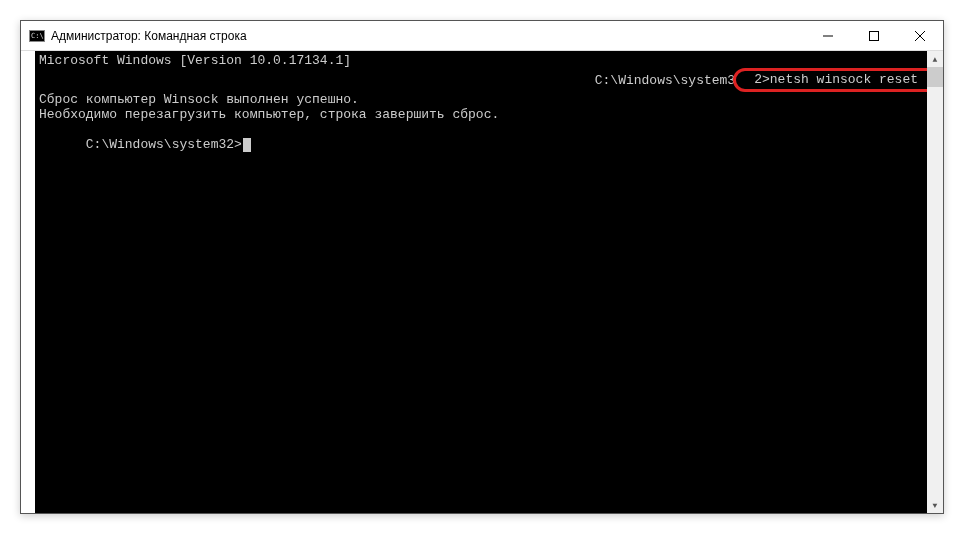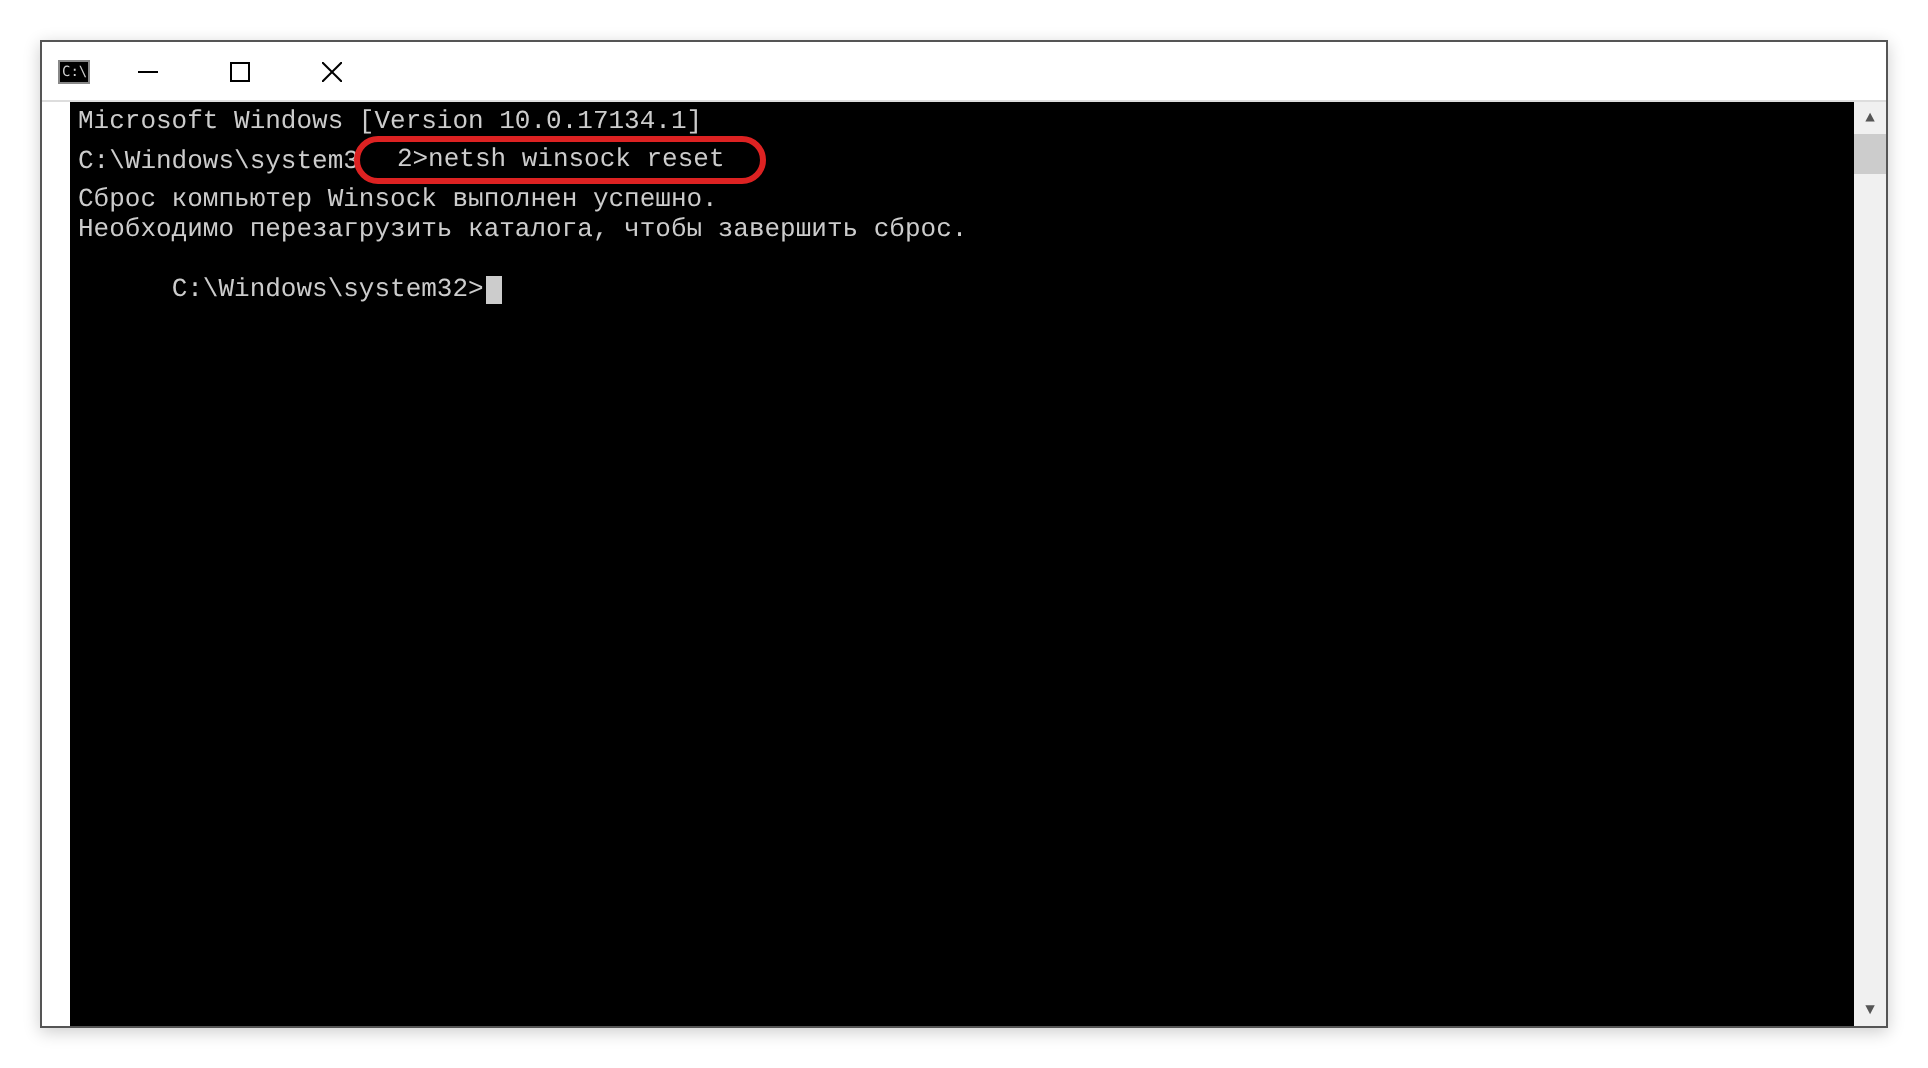--- a/index.html
+++ b/index.html
@@ -109,36 +109,38 @@
       display: inline-block;
       border: 3px solid #d22;
       border-radius: 12px;
       padding: 0 18px;
       margin-left: -2px;
       line-height: 18px;
     }
     .prompt-line {
       display: flex;
       align-items: center;
+      justify-content: flex-end;
     }
     .cursor {
       display: inline-block;
       width: 8px;
       height: 14px;
       background: #ccc;
       vertical-align: middle;
       margin-left: 1px;
     }
   </style>
 </head>
 <body>
 
 <div class="window">
   <div class="titlebar">
     <div class="titlebar-icon">C:\</div>
+    <div class="titlebar-text">Администратор: Командная строка</div>
     <div class="win-controls">
       <div class="win-btn">
         <svg viewBox="0 0 10 10">
             <line x1="0" y1="5" x2="10" y2="5" stroke="currentColor" stroke-width="1"></line>
           </svg>
       </div>
       <div class="win-btn">
         <svg viewBox="0 0 10 10">
             <rect x="0.5" y="0.5" width="9" height="9" stroke="currentColor" fill="none" stroke-width="1"></rect>
           </svg>
@@ -152,21 +154,21 @@
     </div>
   </div>
   <div class="console">
     <div class="line">Microsoft Windows [Version 10.0.17134.1]</div>
     <div class="line"></div>
     <div class="line prompt-line">
       <span>C:\Windows\system3</span><span class="highlight">2&gt;netsh winsock reset</span>
     </div>
     <div class="line"></div>
     <div class="line">Сброс компьютер Winsock выполнен успешно.</div>
-    <div class="line">Необходимо перезагрузить каталога, чтобы завершить сброс.</div>
+    <div class="line">Необходимо перезагрузить компьютер, строка завершить сброс.</div>
     <div class="line"></div>
     <div class="line"></div>
     <div class="line">
       <span>C:\Windows\system32&gt;</span><span class="cursor"></span>
     </div>
     <div class="scrollbar">
       <div class="scroll-btn up">▲</div>
       <div class="scroll-thumb"></div>
       <div class="scroll-btn down">▼</div>
     </div>

